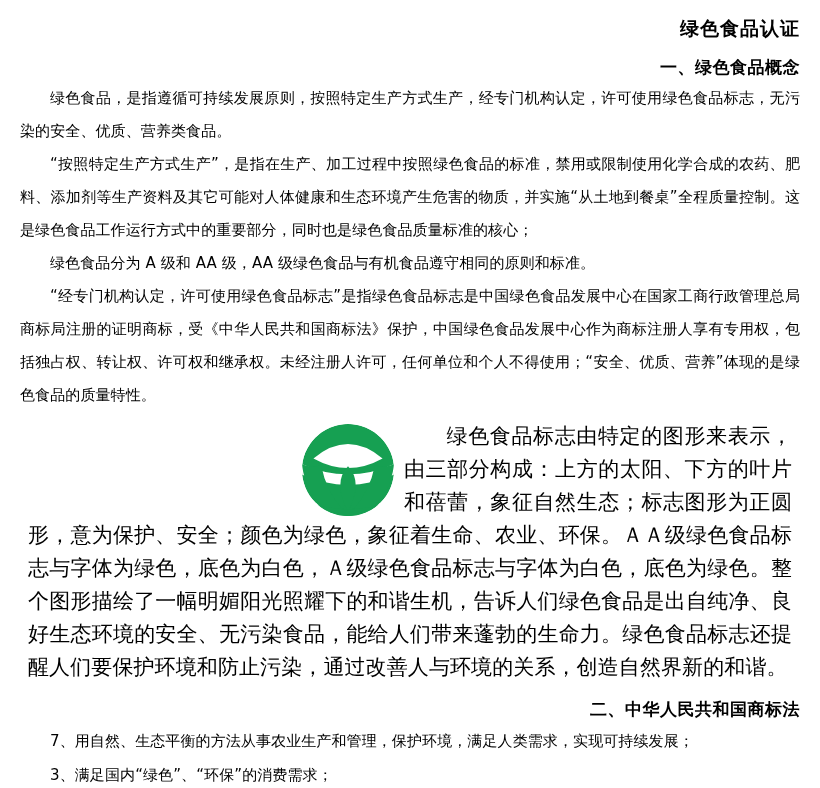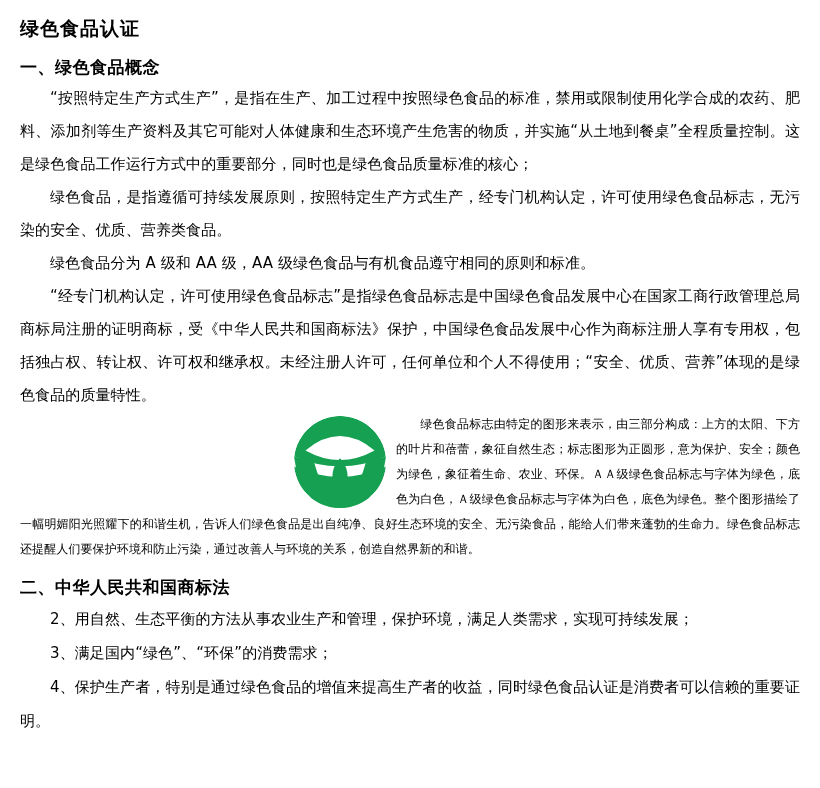--- a/index.html
+++ b/index.html
@@ -15,34 +15,34 @@
     color: #000000;
   }
   .page {
     position: relative;
     width: 820px;
     height: 788px;
     box-sizing: border-box;
     padding: 0 20px;
   }
   .doc-title {
-    text-align: left;
+    text-align: right;
     font-size: 19px;
     font-weight: bold;
     letter-spacing: 1px;
     margin: 14px 0 0 0;
     line-height: 28px;
   }
   .section-heading {
     font-size: 17px;
     font-weight: bold;
     letter-spacing: 0.5px;
     margin: 12px 0 2px 0;
     line-height: 26px;
-    text-align: left;
+    text-align: right;
   }
   .para {
     font-size: 15px;
     line-height: 33px;
     text-align: justify;
     text-justify: inter-ideograph;
     text-indent: 2em;
     margin: 0;
     letter-spacing: 0.1px;
   }
@@ -50,25 +50,25 @@
     font-size: 15px;
     line-height: 34px;
     text-align: justify;
     text-justify: inter-ideograph;
     text-indent: 2em;
     margin: 0;
     letter-spacing: 0.1px;
   }
   
   .logo-para {
-    font-size: 12px;
-    line-height: 25px;
+    font-size: 21px;
+    line-height: 33px;
     text-align: justify;
     text-justify: inter-ideograph;
-    margin: 0;
+    margin: 8px;
     letter-spacing: 0.1px;
   }
   .logo-para::first-line { }
   .logo-float {
     float: left;
     width: 96px;
     height: 96px;
     margin: 2px 8px 0 272px;
     shape-outside: margin-box;
   }
@@ -77,23 +77,23 @@
 </style>
 </head>
 <body>
 
 <div class="page">
 
   <h1 class="doc-title">绿色食品认证</h1>
 
   <h2 class="section-heading">一、绿色食品概念</h2>
 
+  <p class="para">绿色食品，是指遵循可持续发展原则，按照特定生产方式生产，经专门机构认定，许可使用绿色食品标志，无污染的安全、优质、营养类食品。</p>
+
   <p class="para">“按照特定生产方式生产”，是指在生产、加工过程中按照绿色食品的标准，禁用或限制使用化学合成的农药、肥料、添加剂等生产资料及其它可能对人体健康和生态环境产生危害的物质，并实施“从土地到餐桌”全程质量控制。这是绿色食品工作运行方式中的重要部分，同时也是绿色食品质量标准的核心；</p>
-
-  <p class="para">绿色食品，是指遵循可持续发展原则，按照特定生产方式生产，经专门机构认定，许可使用绿色食品标志，无污染的安全、优质、营养类食品。</p>
 
   <p class="para">绿色食品分为 A 级和 AA 级，AA 级绿色食品与有机食品遵守相同的原则和标准。</p>
 
   <p class="para">“经专门机构认定，许可使用绿色食品标志”是指绿色食品标志是中国绿色食品发展中心在国家工商行政管理总局商标局注册的证明商标，受《中华人民共和国商标法》保护，中国绿色食品发展中心作为商标注册人享有专用权，包括独占权、转让权、许可权和继承权。未经注册人许可，任何单位和个人不得使用；“安全、优质、营养”体现的是绿色食品的质量特性。</p>
 
   <div class="logo-para">
     <span class="logo-float">
       <svg class="green-logo" viewBox="0 0 100 100" xmlns="http://www.w3.org/2000/svg">
         <defs>
           <clipPath id="circClip">
@@ -116,20 +116,20 @@
 
           <path d="M-4 78 Q50 104 104 78 L104 104 L-4 104 Z" fill="#16A052"></path>
         </g>
       </svg>
     </span>
     <span class="logo-indent"></span><span>绿色食品标志由特定的图形来表示，由三部分构成：上方的太阳、下方的叶片和蓓蕾，象征自然生态；标志图形为正圆形，意为保护、安全；颜色为绿色，象征着生命、农业、环保。ＡＡ级绿色食品标志与字体为绿色，底色为白色，Ａ级绿色食品标志与字体为白色，底色为绿色。整个图形描绘了一幅明媚阳光照耀下的和谐生机，告诉人们绿色食品是出自纯净、良好生态环境的安全、无污染食品，能给人们带来蓬勃的生命力。绿色食品标志还提醒人们要保护环境和防止污染，通过改善人与环境的关系，创造自然界新的和谐。</span>
   </div>
 
   <h2 class="section-heading">二、中华人民共和国商标法</h2>
 
-  <p class="list-item">2、用自然、生态平衡的方法从事农业生产和管理，保护环境，满足人类需求，实现可持续发展；</p>
+  <p class="list-item">7、用自然、生态平衡的方法从事农业生产和管理，保护环境，满足人类需求，实现可持续发展；</p>
 
 
   <p class="list-item">3、满足国内“绿色”、“环保”的消费需求；</p>
 
   <p class="list-item">4、保护生产者，特别是通过绿色食品的增值来提高生产者的收益，同时绿色食品认证是消费者可以信赖的重要证明。</p>
 
 </div>
 
 </body></html>

